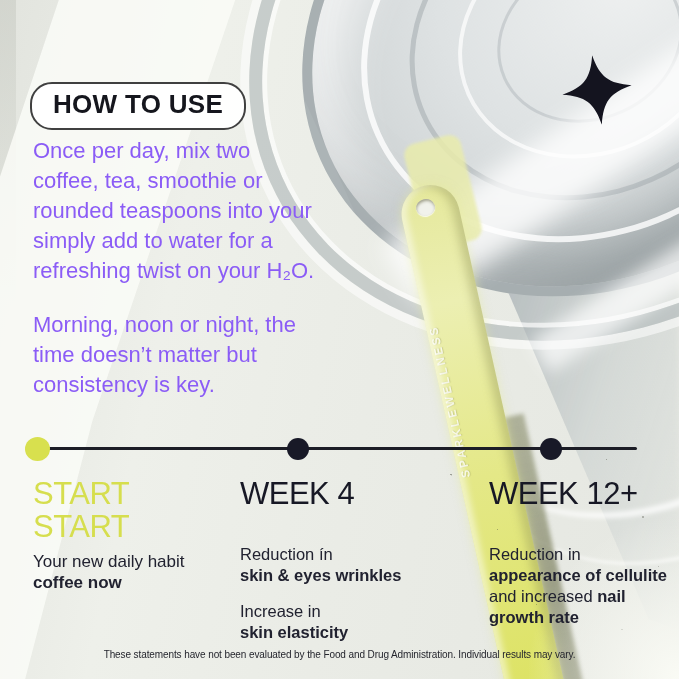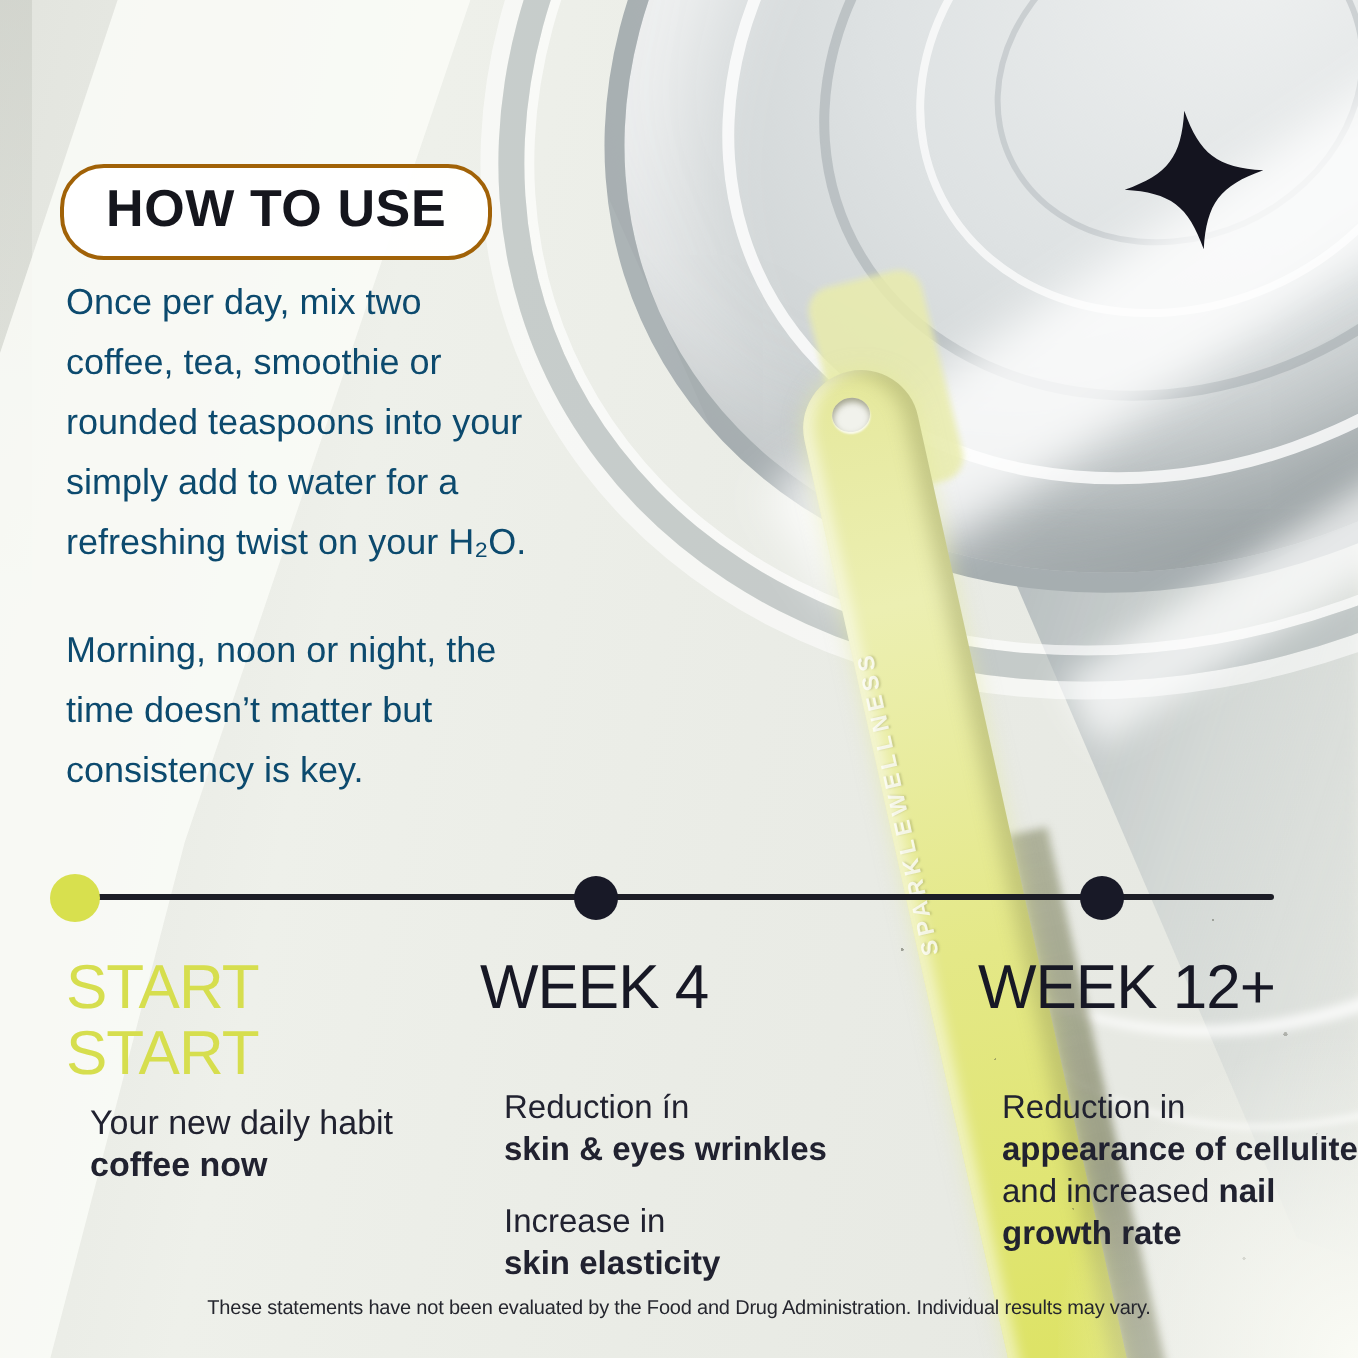--- a/index.html
+++ b/index.html
@@ -89,41 +89,41 @@
       radial-gradient(circle 1px   at 45% 70%, rgba(70,72,60,.55) 50%, transparent 55%),
       radial-gradient(circle 1.5px at 78% 80%, rgba(70,72,60,.5) 50%, transparent 55%),
       radial-gradient(circle 1px   at 25% 88%, rgba(70,72,60,.5) 50%, transparent 55%),
       radial-gradient(circle 1.5px at 58% 92%, rgba(70,72,60,.45) 50%, transparent 55%); }
   .corner-light { right:0; bottom:0; width:150px; height:160px;
     background:radial-gradient(ellipse at 100% 100%, rgba(251,252,246,.95), rgba(251,252,246,0) 72%); }
 
   
   .content { inset:0; z-index:10; }
   .badge { position:absolute; left:30px; top:82px;
-    padding:5px 21px 8px; border:2px solid #a16207; border-radius:22px;
+    padding:5px 21px 8px; border:2px solid #404040; border-radius:22px;
     background:rgba(255,255,255,.95);
     font-size:26px; font-weight:bold; letter-spacing:.3px; color:#15161d; }
-  .intro { position:absolute; left:33px; font-size:18px; line-height:30px; color:#0c4a6e; }
+  .intro { position:absolute; left:33px; font-size:22px; line-height:30px; color:#8b5cf6; }
   .intro-1 { top:136px; }
   .intro-2 { top:310px; }
 
   .tl-line { position:absolute; left:36px; top:447px; width:601px; height:3px;
     background:#1c1d26; border-radius:2px; }
   .tl-dot { position:absolute; border-radius:50%; }
   .dot-start { left:25px; top:437px; width:25px; height:24px; background:#d8e04e; }
   .dot-w4 { left:287px; top:438px; width:22px; height:22px; background:#181927; }
   .dot-w12 { left:540px; top:438px; width:22px; height:22px; background:#181927; }
 
   .col { position:absolute; top:477px; }
   .col-title { font-size:31px; font-weight:normal; line-height:33px; letter-spacing:-.5px; color:#171825; }
   .col-start { left:33px; width:205px; }
   .col-start .col-title { color:#d6de4e; }
   .col-w4 { left:240px; width:225px; }
   .col-w12 { left:489px; width:192px; }
-  .col-body { margin-top:34px; font-size:16.5px; line-height:21px; color:#212230;margin-left:12px; }
+  .col-body { margin-top:34px; font-size:16.5px; line-height:21px; color:#212230; }
   .col-start .col-body { margin-top:8px; font-size:17px; }
   .benefit-block + .benefit-block { margin-top:15px; }
   .b { font-weight:bold; }
 
   .disclaimer { position:absolute; left:0; right:0; top:649px; text-align:center;
     font-size:10px; letter-spacing:-.1px; color:#25262e; }
 </style>
 </head>
 <body>
 

